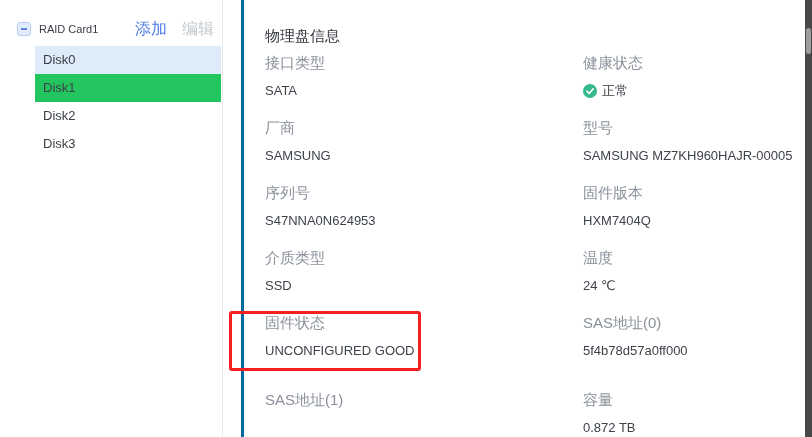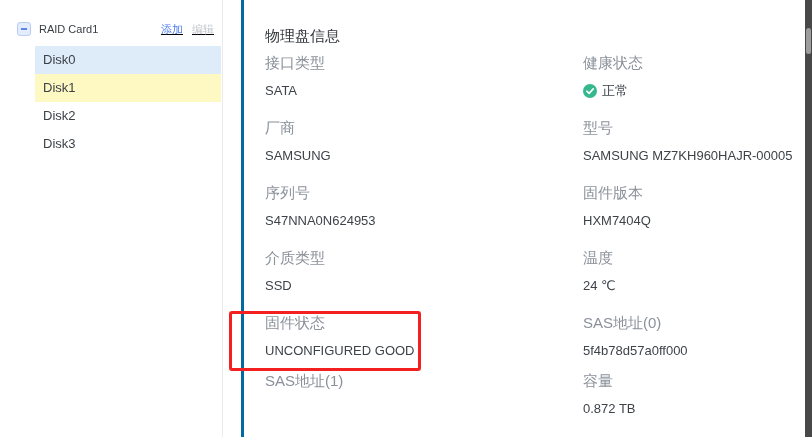--- a/index.html
+++ b/index.html
@@ -10,40 +10,40 @@
   
   .sidebar { position:absolute; left:0; top:0; width:223px; height:100%;
              background:#fff; border-right:1px solid #e9ebee; }
   .tree-row { position:absolute; left:0; top:16px; width:100%; height:26px;
               display:flex; align-items:center; padding:0 8px 0 17px; }
   .tree-toggle { width:14px; height:14px; background:#e3ecfc; border:1px solid #b9cdf5;
                  border-radius:3px; position:relative; flex:0 0 auto; cursor:pointer; }
   .tree-toggle::after { content:""; position:absolute; left:3px; top:5px; width:6px; height:2px;
                         background:#5d84ea; }
   .tree-label { margin-left:8px; font-size:11px; font-weight:500; color:#383d44; flex:1 1 auto; }
-  .tree-links { display:flex; gap:9px; font-size:11px;text-decoration:underline; }
+  .tree-links { display:flex; gap:15px; font-size:16px; }
   .link-add  { color:#4d7bea; cursor:pointer; }
   .link-edit { color:#c3c7cd; cursor:pointer; }
 
   .disk-list { position:absolute; left:35px; top:46px; right:1px; }
   .disk-item { height:28px; line-height:28px; padding-left:8px; font-size:13px;
                color:#3c4148; cursor:pointer; background:#fff; }
   .disk-item.selected  { background:#ddecf8; }
-  .disk-item.highlight { background:#fef9c3; }
+  .disk-item.highlight { background:#22c55e; }
 
   
   .panel { position:absolute; left:241px; top:0; width:564px; height:100%;
            background:#fff; border-left:3px solid #0369a1; }
   .panel-title { position:absolute; left:21px; top:27px; font-size:15px;
                  font-weight:500; color:#33373d; }
 
   .cell { position:absolute; width:300px; }
   .c0 { left:21px; }  .c1 { left:339px; }
   .r0 { top:55px; } .r1 { top:120px; } .r2 { top:185px; }
-  .r3 { top:250px; } .r4 { top:315px; } .r5 { top:373px; }
+  .r3 { top:250px; } .r4 { top:315px; } .r5 { top:392px; }
   .f-label { font-size:15px; color:#8b919b; line-height:16px; }
   .f-value { font-size:13px; color:#3e434a; line-height:16px; margin-top:12px;
              display:flex; align-items:center; }
   .check-ic { width:14px; height:14px; margin-right:5px; flex:0 0 auto; }
 
   
   .annotation { position:absolute; left:229px; top:311px; width:192px; height:60px;
                 border:3px solid #f42020; border-radius:3px; pointer-events:none; }
 
   

